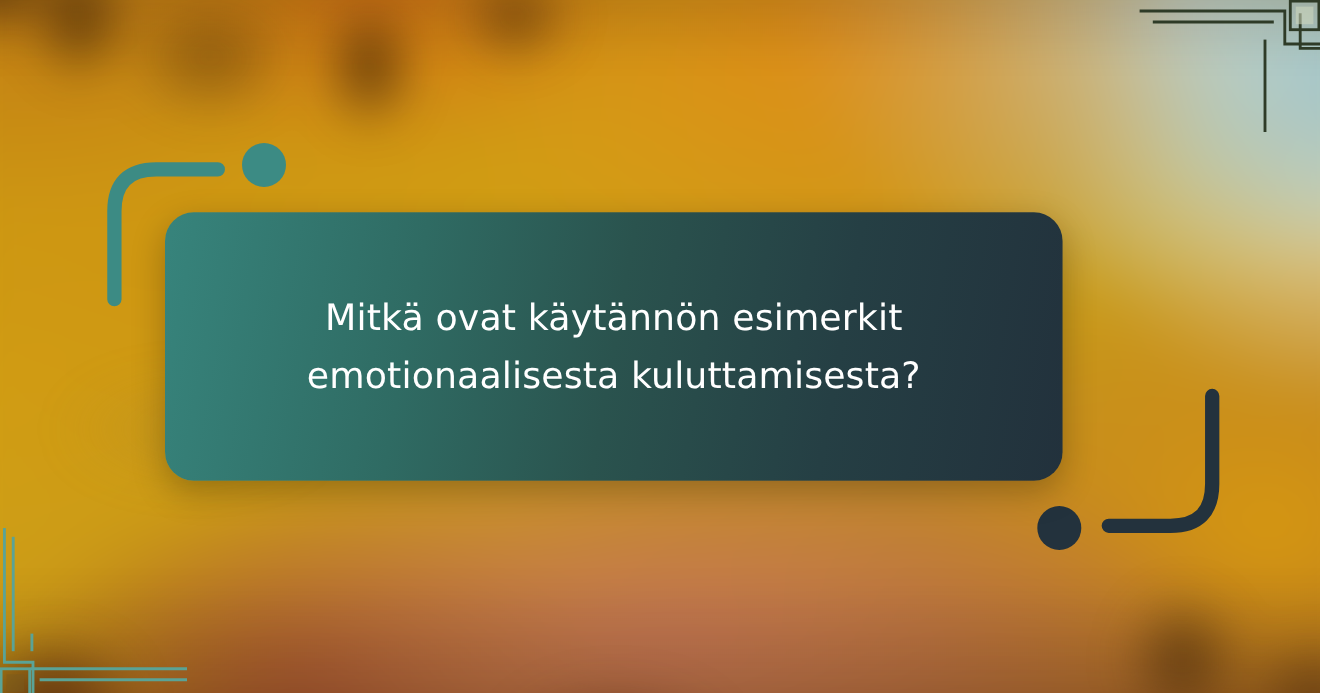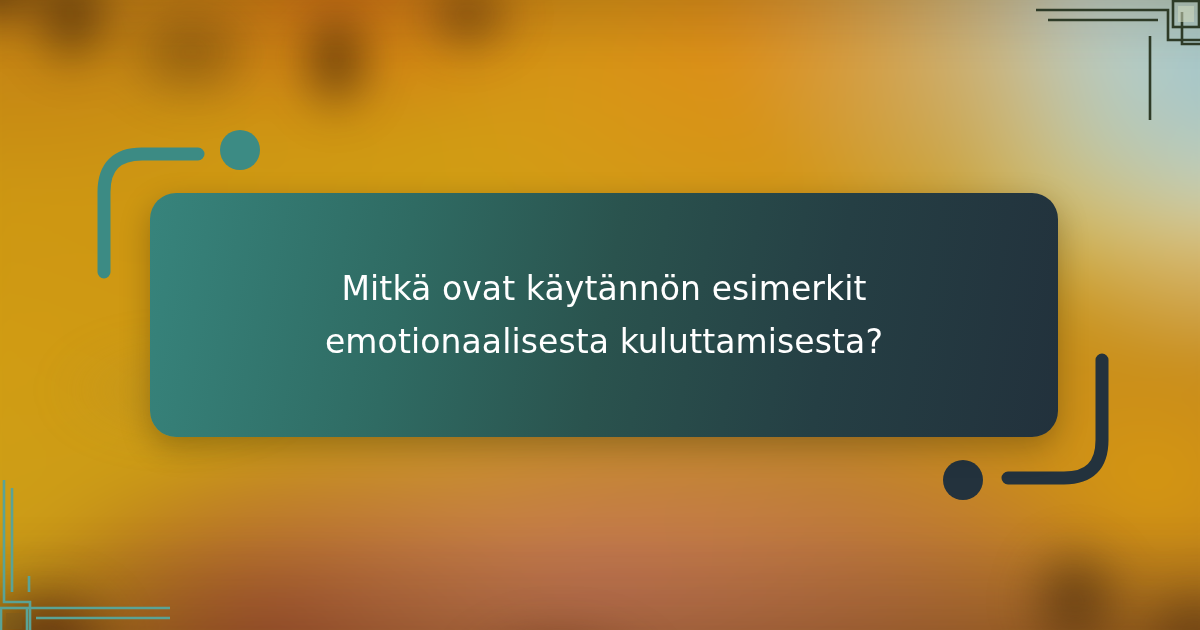--- a/index.html
+++ b/index.html
@@ -94,21 +94,21 @@
     left: 943px; top: 460px;
     width: 40px; height: 40px;
     background: #23323d;
   }
 
   
   #question-card {
     position: absolute;
     left: 150px;
     top: 193px;
-    width: 908px;
+    width: 816px;
     height: 244px;
     border-radius: 26px;
     background: linear-gradient(100deg, #37837b 0%, #337771 20%, #2d5b54 48%, #27444341 48.01%, #263e43 68%, #22313c 100%);
     background: linear-gradient(100deg, #37847c 0%, #2f6b63 28%, #2a534e 50%, #253f44 74%, #22313c 100%);
     display: flex;
     align-items: center;
     justify-content: center;
     box-shadow: 0 10px 30px rgba(20,14,4,0.28);
   }
 

